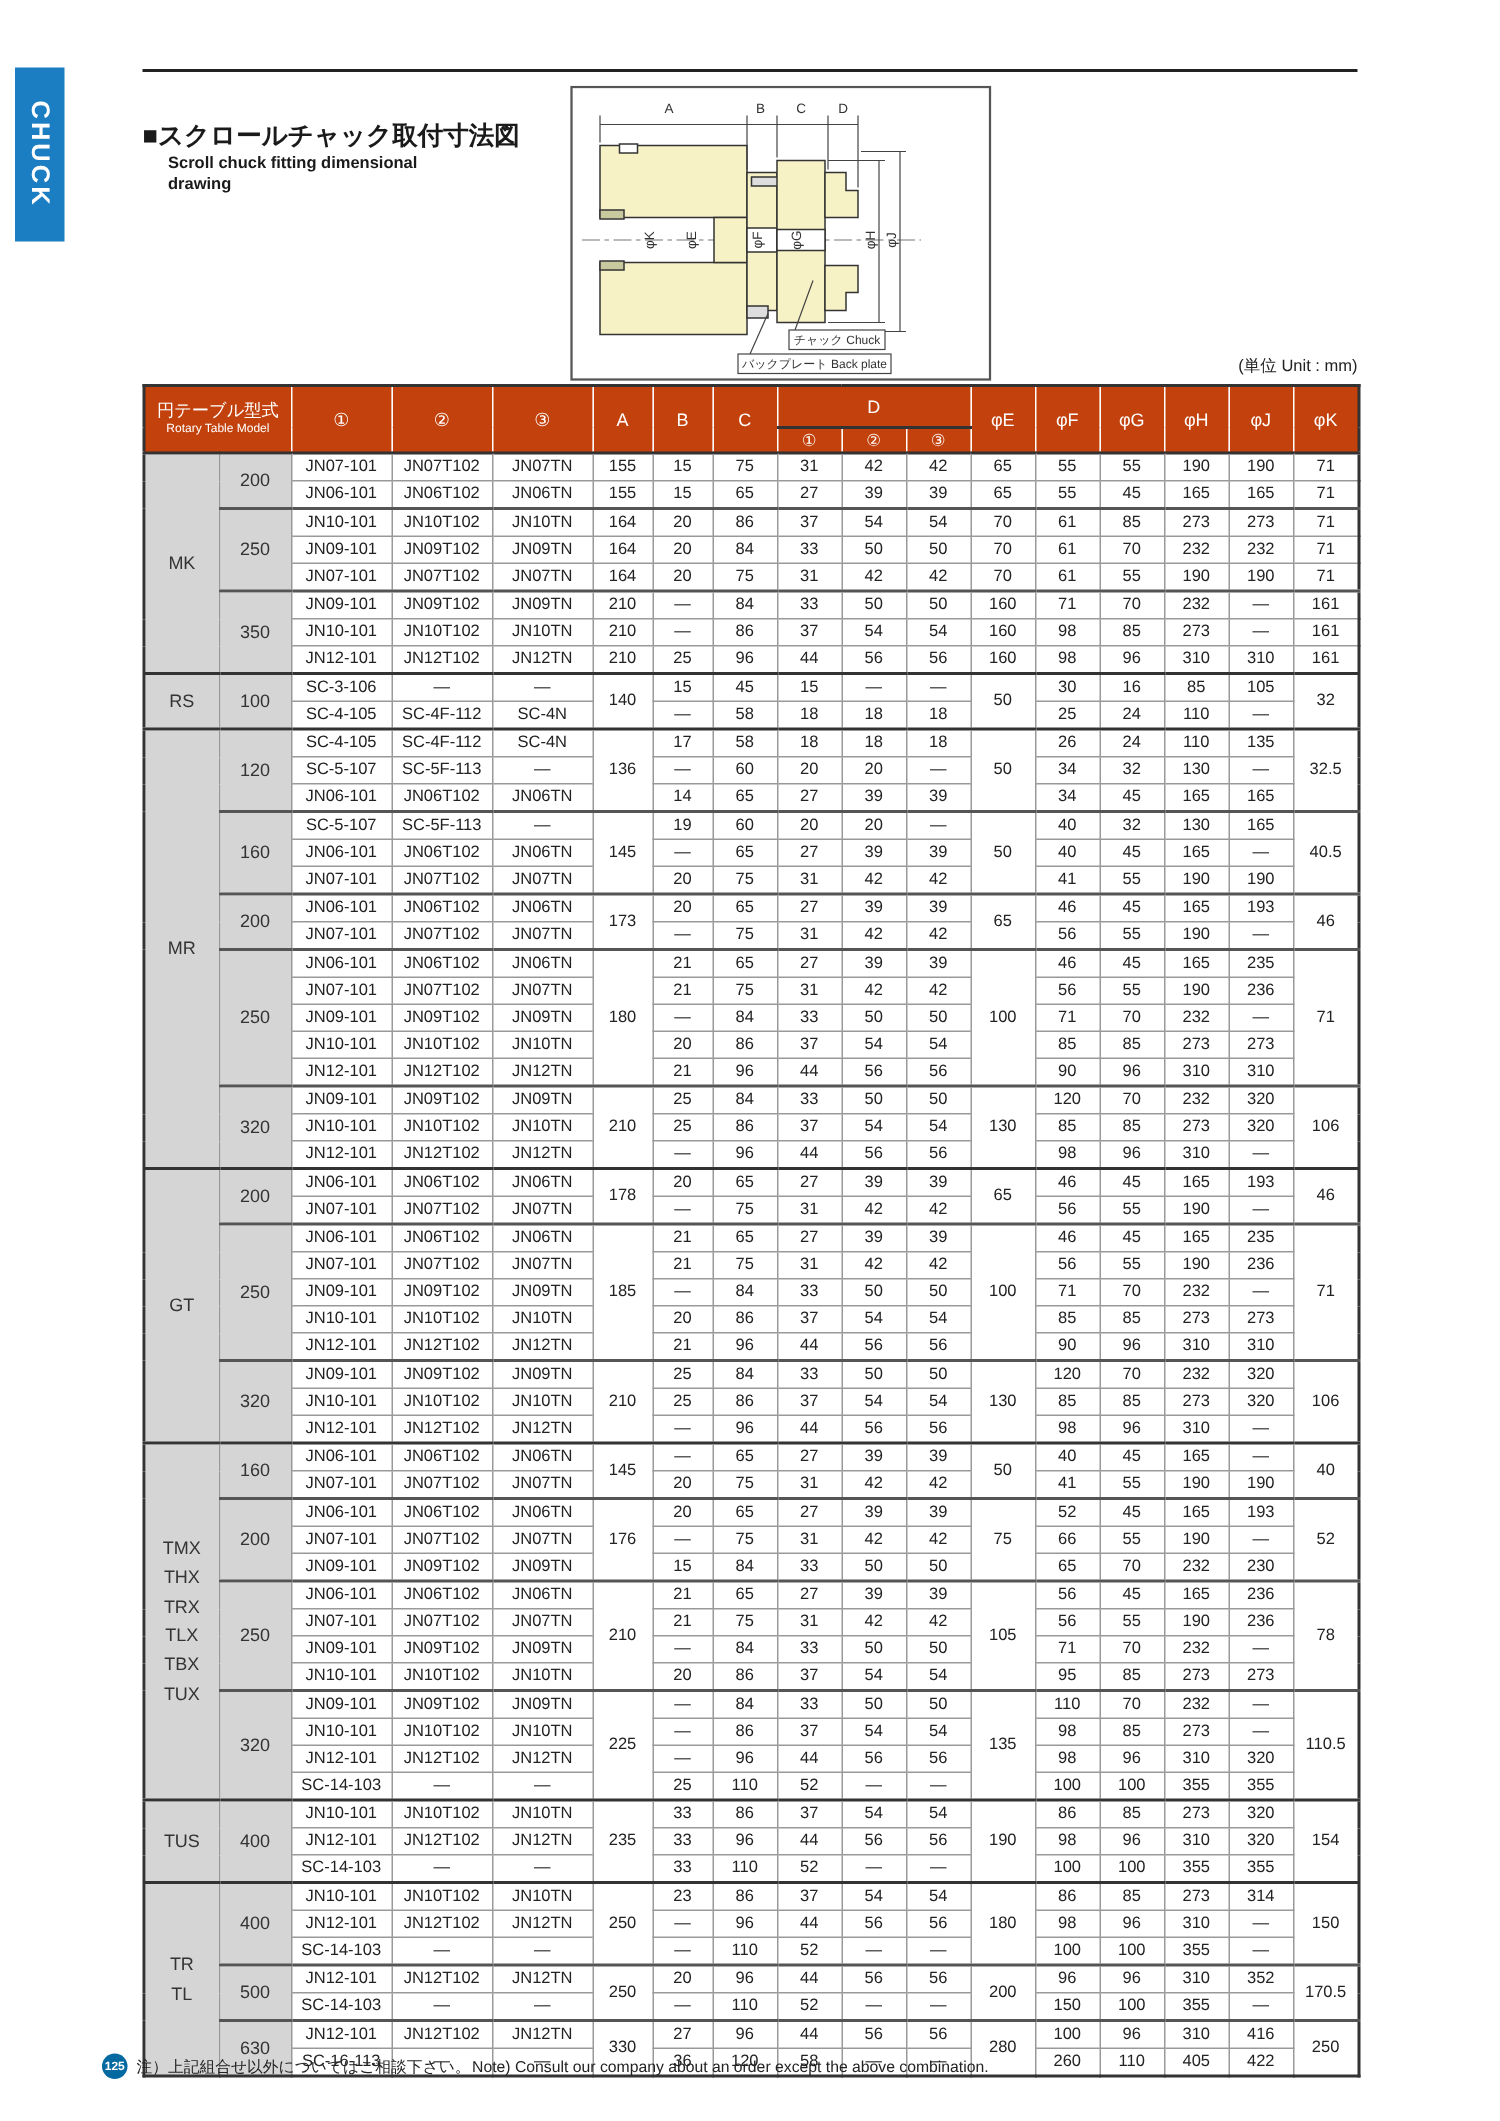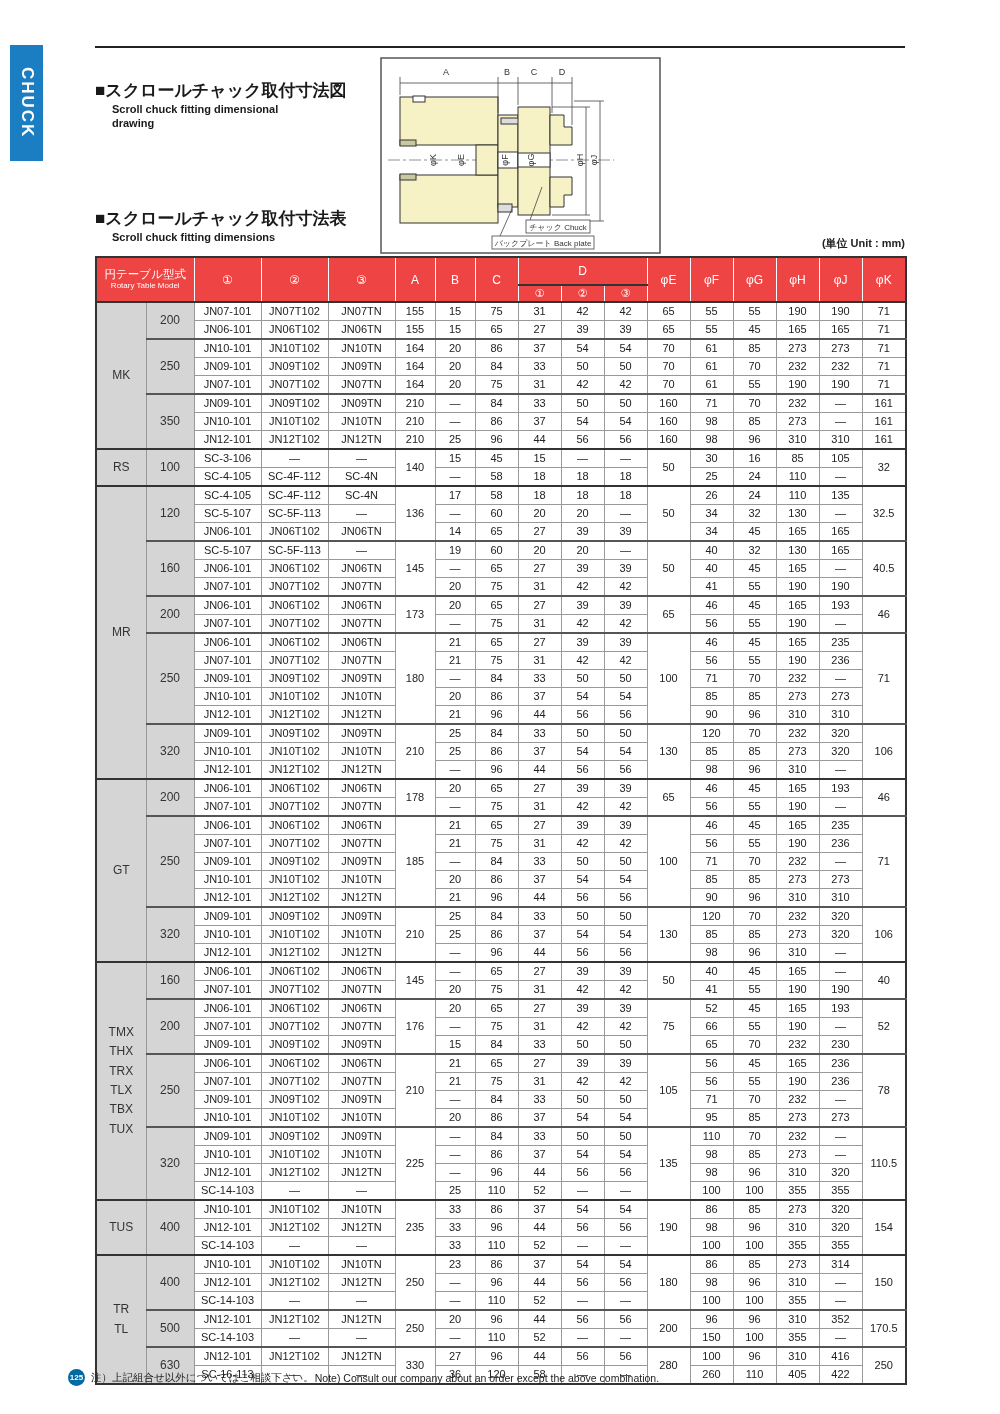--- a/index.html
+++ b/index.html
@@ -7,24 +7,24 @@
           font-family:"Liberation Sans","DejaVu Sans",sans-serif; color:#1a1a1a; }
   .chuck-tab { position:absolute; left:10px; top:45px; width:33px; height:116px; background:#1b7ec2;
                color:#fff; display:flex; align-items:center; justify-content:center;
                writing-mode:vertical-rl; font-weight:bold; font-size:17px; letter-spacing:2px; }
   .top-rule { position:absolute; left:95px; top:46px; width:810px; height:2px; background:#222; }
   .sec1 { position:absolute; left:95px; top:80px; }
   .sec2 { position:absolute; left:95px; top:208px; }
   .sec-jp { font-size:17px; font-weight:bold; line-height:1.3;text-align:right; }
   .sec-en { font-size:11px; font-weight:bold; line-height:1.28; margin-left:17px; }
   .drawing { position:absolute; left:380px; top:57px; width:282px; height:198px; }
-  .unit-note { position:absolute; right:95px; top:236px; font-size:11px; color:#222;font-weight:bold; }
+  .unit-note { position:absolute; right:95px; top:236px; font-size:11px; color:#222; }
   .tablewrap { position:absolute; left:95px; top:256px; width:810px; }
   table { border-collapse:collapse; table-layout:fixed; width:810px; border:2px solid #333; }
-  th { background:#ef4444; color:#fff; border:1px solid #fff; font-weight:normal; font-size:12px; padding:0; }
+  th { background:#c2410c; color:#fff; border:1px solid #fff; font-weight:normal; font-size:12px; padding:0; }
   thead tr:first-child th { height:26px; }
   thead tr:last-child th { height:15px; font-size:11px; }
   thead th { border-bottom:2px solid #333; }
   .th-model .jp { font-size:11.5px; line-height:1.15; }
   .th-model .en { font-size:8px; line-height:1.1; }
   td { border:1px solid #999; font-size:11px; text-align:center; padding:0 1px; height:17px;
        line-height:1.05; white-space:nowrap; overflow:hidden; color:#222; background:#fff; }
   td.model, td.size { background:#d5d5d6; font-size:12px; color:#333; }
   td.model div { line-height:1.62; }
   tr.g-first td { border-top:2px solid #333; }
@@ -112,24 +112,20 @@
 
       <line x1="162" y1="130" x2="150" y2="163" stroke="#444" stroke-width="0.8"></line>
       <rect x="146" y="163" width="64" height="13" fill="#fff" stroke="#444" stroke-width="0.8"></rect>
       <text x="178" y="172.5" font-size="8" text-anchor="middle">チャック Chuck</text>
       <line x1="132" y1="152" x2="120" y2="179" stroke="#444" stroke-width="0.8"></line>
       <rect x="112" y="179" width="102" height="13" fill="#fff" stroke="#444" stroke-width="0.8"></rect>
       <text x="163" y="188.5" font-size="8" text-anchor="middle">バックプレート Back plate</text>
     </svg>
   </div>
 
-  <div class="sec2">
-    <div class="sec-jp">■スクロールチャック取付寸法表</div>
-    <div class="sec-en">Scroll chuck fitting dimensions</div>
-  </div>
 
   <div class="unit-note">(単位 Unit : mm)</div>
 
   <div class="tablewrap">
     <table>
       <colgroup>
         <col style="width:50px">
           <col style="width:48px">
         <col style="width:67px">
           <col style="width:67px">

